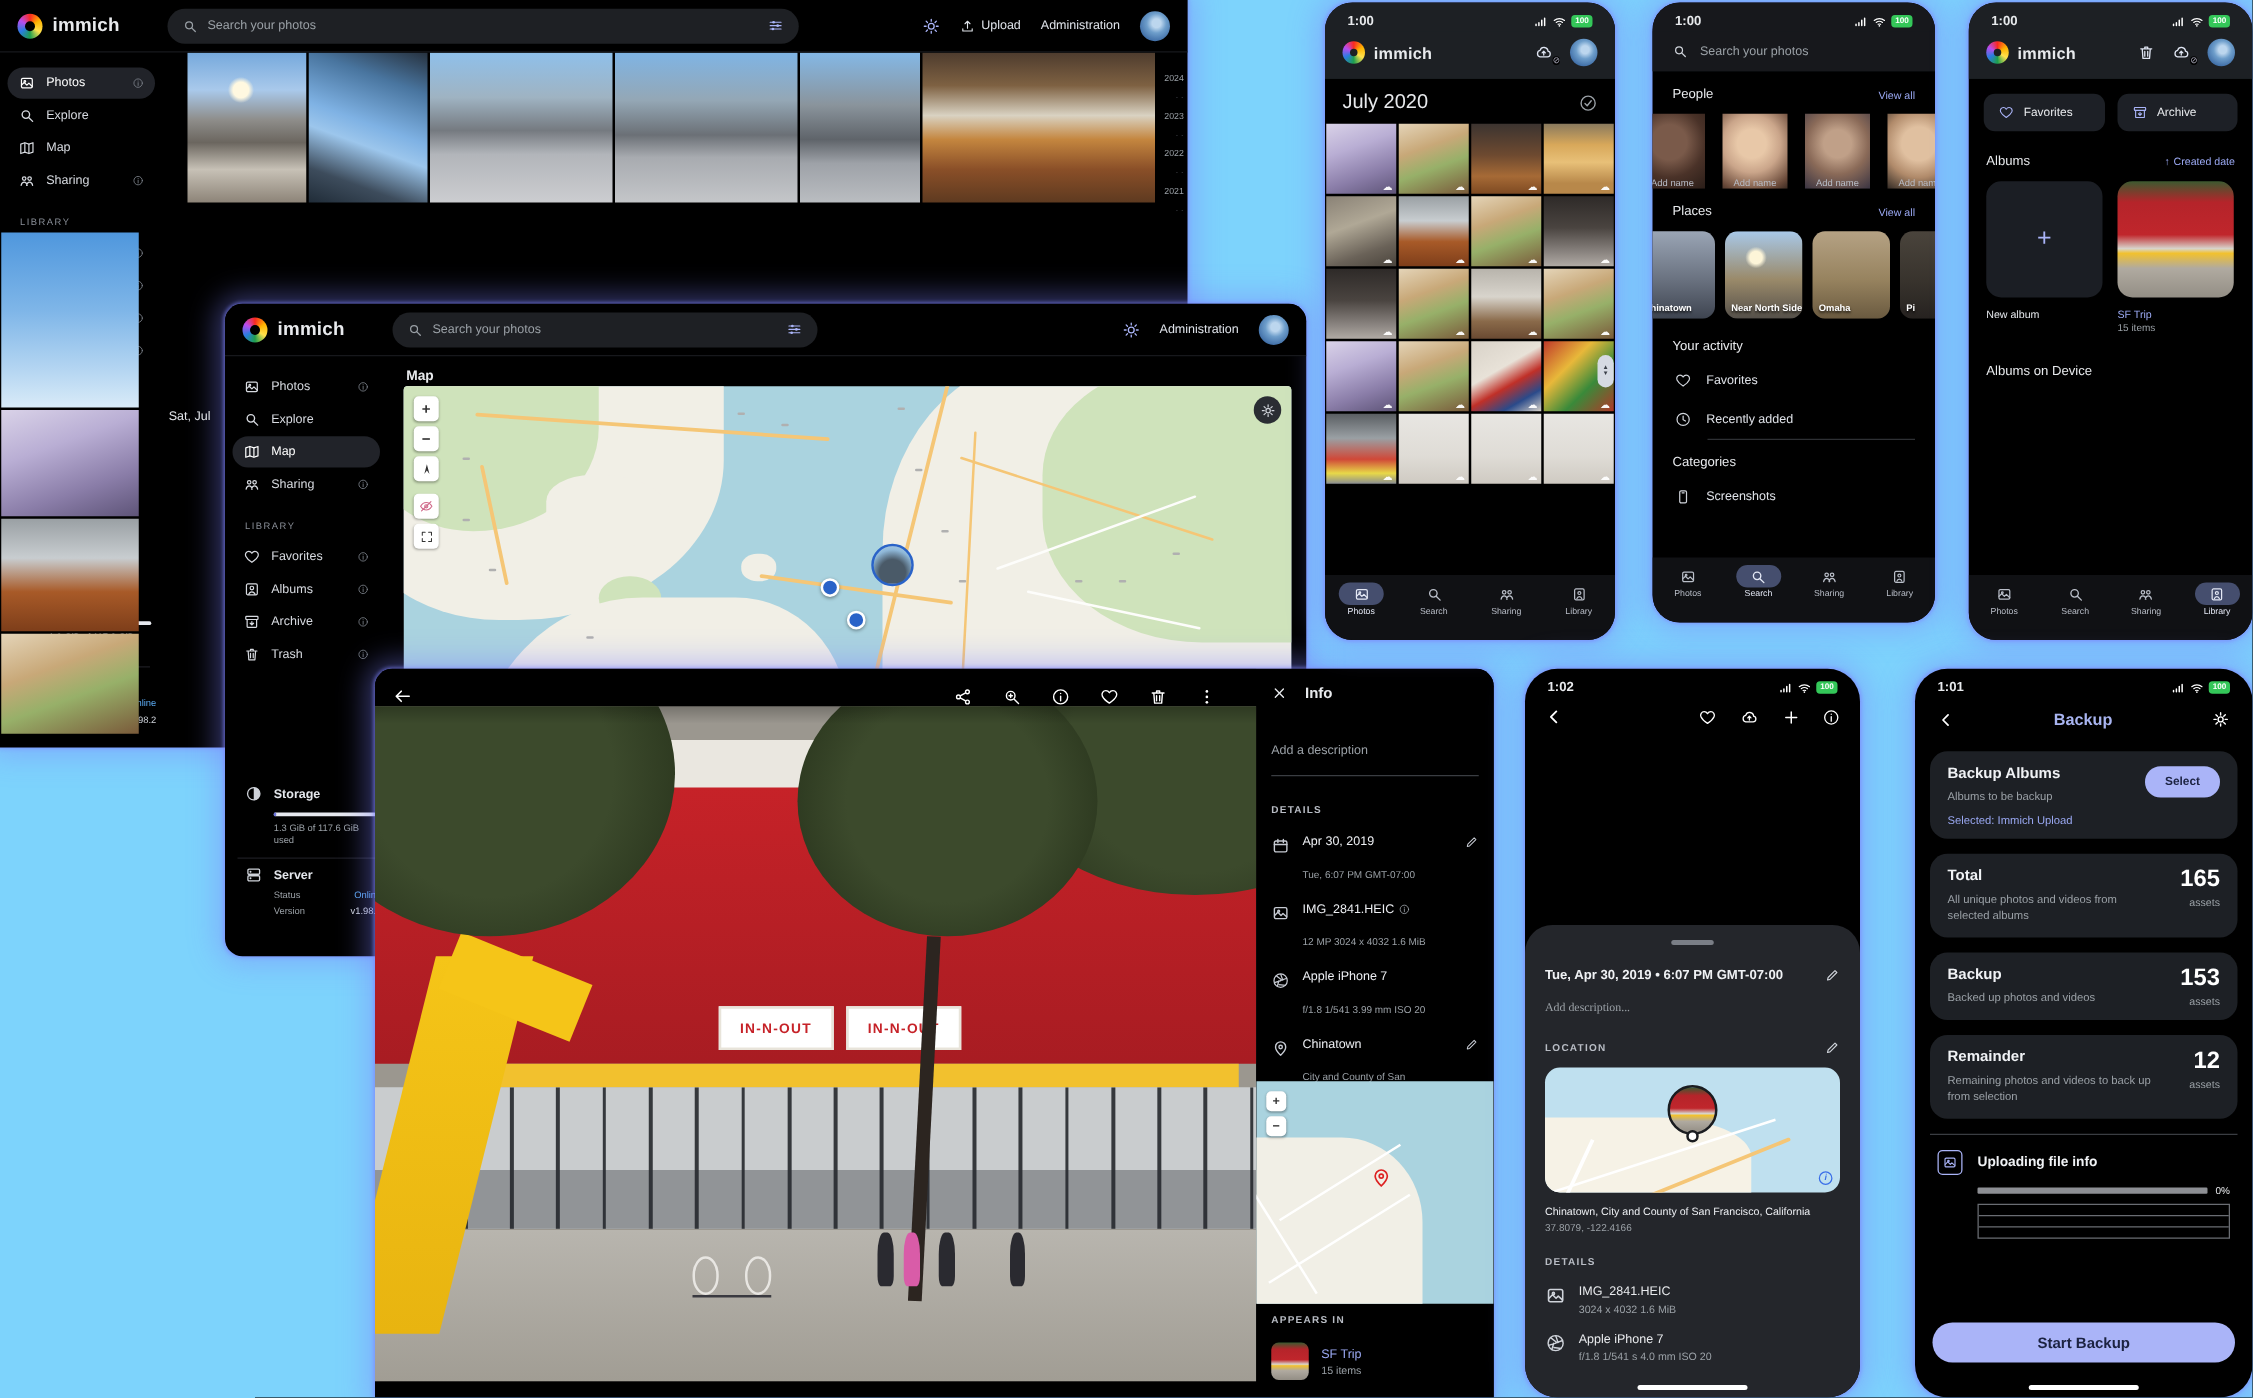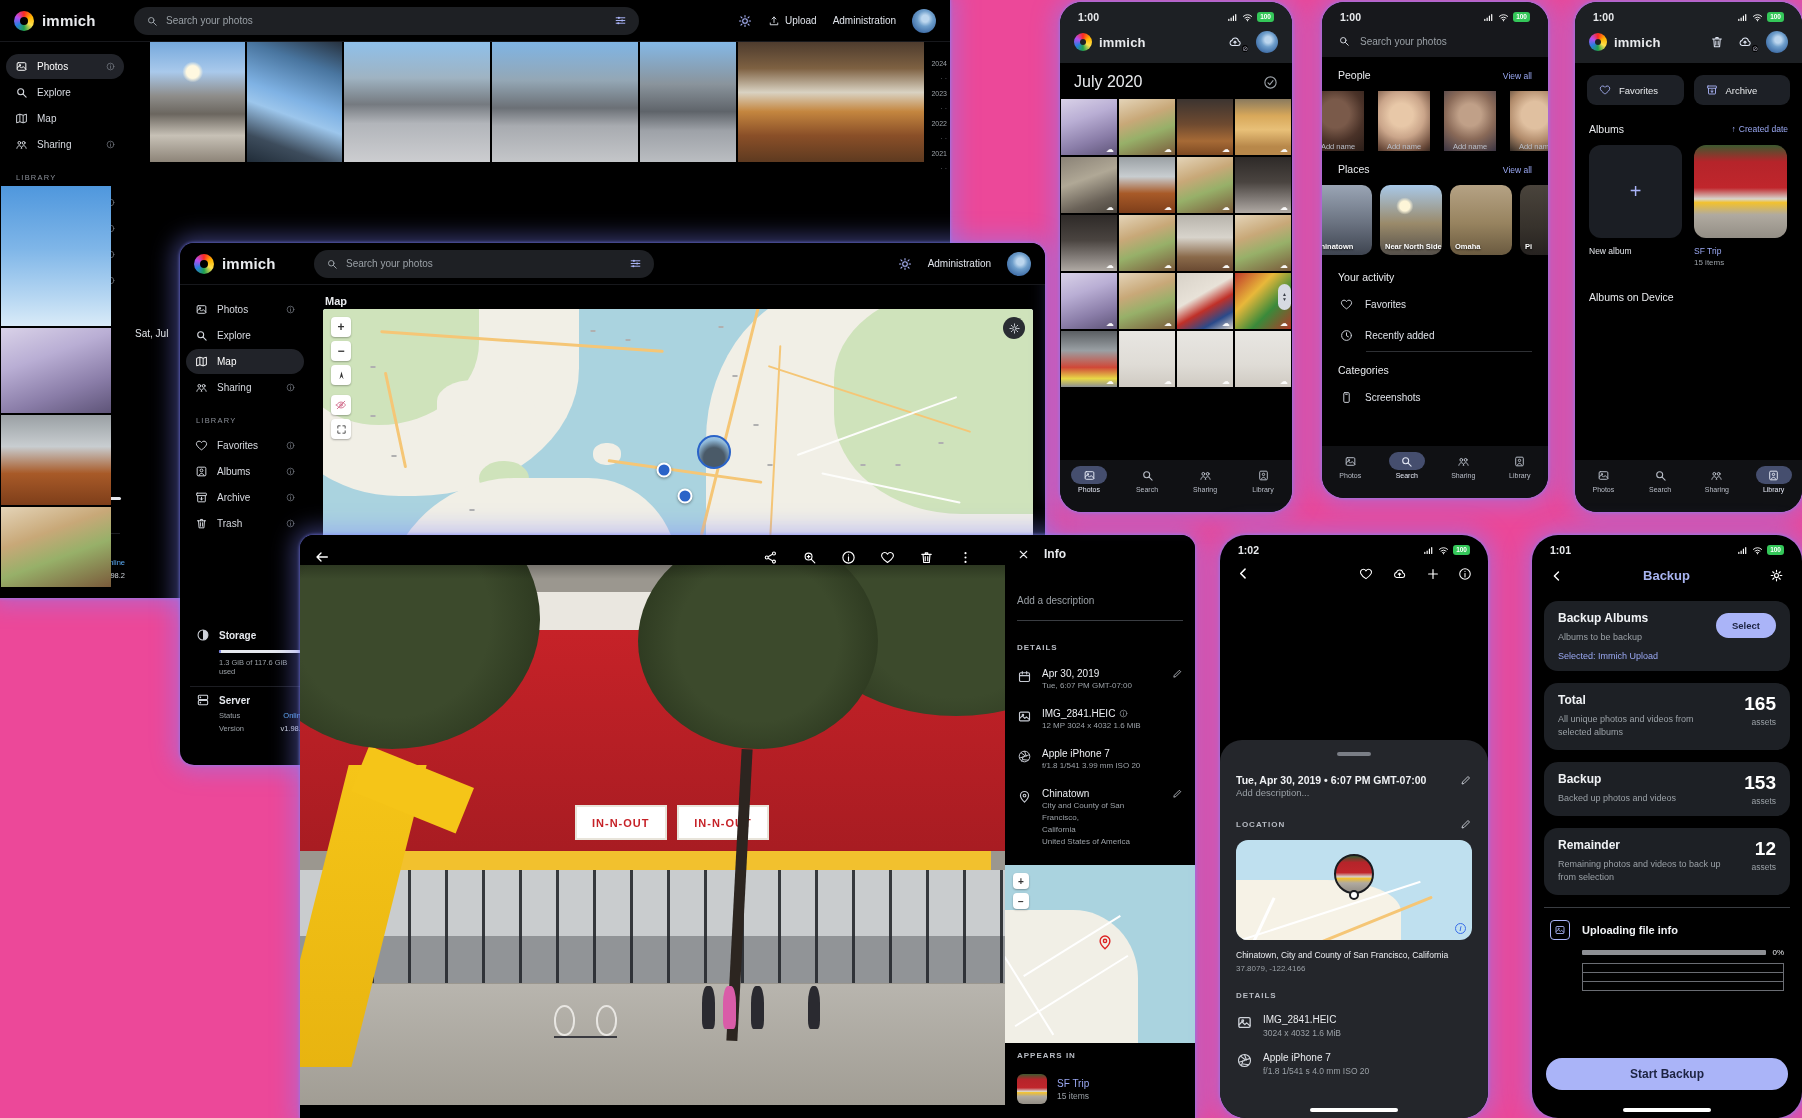--- a/index.html
+++ b/index.html
@@ -1,17 +1,17 @@
 <!DOCTYPE html>
 <html><head>
 <meta charset="utf-8">
 <style>
   html,body{margin:0;padding:0;background:#020204;}
   *{box-sizing:border-box;}
-  .canvas{position:relative;width:1802px;height:1118px;background:#ec4899;overflow:hidden;
+  .canvas{position:relative;width:1802px;height:1118px;background:#7dd3fc;overflow:hidden;
     font-family:"Liberation Sans","DejaVu Sans",sans-serif;color:#e8eaed;}
   .glow{box-shadow:0 0 22px 7px rgba(126,132,255,.42),0 0 3px 1px rgba(126,132,255,.55);}
   .win{position:absolute;background:#000;overflow:hidden;}
   svg.ic{width:14px;height:14px;flex:none;}
   .abs{position:absolute;}
 
   
   #win1{left:0;top:0;width:950px;height:598px;border-radius:0 0 14px 0;}
   #win2{left:180px;top:243px;width:865px;height:522px;border-radius:14px;}
   .dheader{position:absolute;left:0;top:0;right:0;height:42px;display:flex;align-items:center;
@@ -116,21 +116,21 @@
     background:linear-gradient(180deg,rgba(0,0,0,.75),rgba(0,0,0,0));display:flex;align-items:center;padding:0 14px;color:#fff;}
   .vticons{margin-left:auto;display:flex;gap:24px;margin-right:18px;}
   .vticons svg{width:15px;height:15px;}
   .infopanel{position:absolute;right:0;top:0;width:190px;height:583px;background:#000;padding:12px 12px 0;overflow:hidden;}
   .ipanelhead{display:flex;align-items:center;gap:14px;font-size:12px;font-weight:bold;}
   .adddesc{margin-top:34px;font-size:10px;color:#9aa0a6;border-bottom:1px solid #3a3d42;padding-bottom:14px;}
   .dethead{margin-top:22px;font-size:8px;letter-spacing:1px;color:#b8bcc4;font-weight:bold;}
   .detrow{display:flex;gap:10px;margin-top:16px;}
   .detrow .dicon{width:15px;height:15px;color:#c6cad2;flex:none;margin-top:1px;}
   .dtitle{font-size:10px;color:#eceef2;display:flex;align-items:center;gap:4px;}
-  .dsub{font-size:8px;color:#9aa0a6;margin-top:1px;line-height:1.5;}
+  .dsub{font-size:8px;color:#9aa0a6;margin-top:15px;line-height:1.5;}
   .dpencil{margin-left:auto;width:11px;height:11px;color:#c6cad2;flex:none;}
   .minimap{position:absolute;left:0;right:0;top:330px;height:178px;background:#aad3df;overflow:hidden;}
   .appears{position:absolute;left:12px;right:12px;top:516px;}
   .albrow{display:flex;gap:10px;align-items:center;margin-top:14px;}
   .albthumb{width:30px;height:30px;border-radius:6px;flex:none;}
   .albname{font-size:10px;color:#9aa8f2;}
   .albcount{font-size:8.5px;color:#9aa0a6;margin-top:2px;}
 
   
   .io{position:absolute;}
@@ -217,21 +217,21 @@
   .devhead{padding:18px 14px 4px;font-size:10.5px;}
 
   
   .dnavrow{display:flex;align-items:center;padding:8px 16px;color:#fff;}
   .dnavicons{margin-left:auto;display:flex;gap:18px;align-items:center;}
   .dnavicons svg{width:14px;height:14px;}
   .sheet{position:absolute;left:0;right:0;top:205px;bottom:0;background:#24262b;border-radius:22px 22px 0 0;padding:8px 16px 0;}
   .handle{width:34px;height:4px;background:#7a7e86;border-radius:2px;margin:4px auto 18px;}
   .dtrow{display:flex;align-items:center;font-size:10.5px;font-weight:bold;color:#f0f2f5;}
   .dtrow svg,.locrow svg{width:12px;height:12px;color:#cfd3da;margin-left:auto;}
-  .adddesc2{font-size:9.5px;color:#9aa0a6;margin-top:1px;}
+  .adddesc2{font-size:9.5px;color:#9aa0a6;margin-top:16px;font-family:Liberation Serif, serif;}
   .locrow{display:flex;align-items:center;margin-top:20px;font-size:8px;letter-spacing:1px;color:#b8bcc4;font-weight:bold;}
   .dmap{position:relative;margin-top:10px;height:100px;border-radius:12px;background:#bfe0ef;overflow:hidden;}
   .dmarker{position:absolute;left:50%;top:14px;transform:translateX(-50%);width:40px;height:40px;border-radius:50%;
     border:2px solid #1a1c20;}
   .dmarker::after{content:"";position:absolute;left:50%;bottom:-8px;transform:translateX(-50%);width:6px;height:6px;
     border-radius:50%;background:#fff;border:2px solid #1a1c20;}
   .dmapinfo{position:absolute;right:6px;bottom:6px;width:11px;height:11px;border-radius:50%;border:1.5px solid #3a6ee8;
     color:#3a6ee8;font-size:7px;display:flex;align-items:center;justify-content:center;font-style:italic;font-weight:bold;}
   .dplace{font-size:8.5px;color:#edeff3;margin-top:10px;white-space:nowrap;}
   .dcoords{font-size:8px;color:#9aa0a6;margin-top:4px;}

